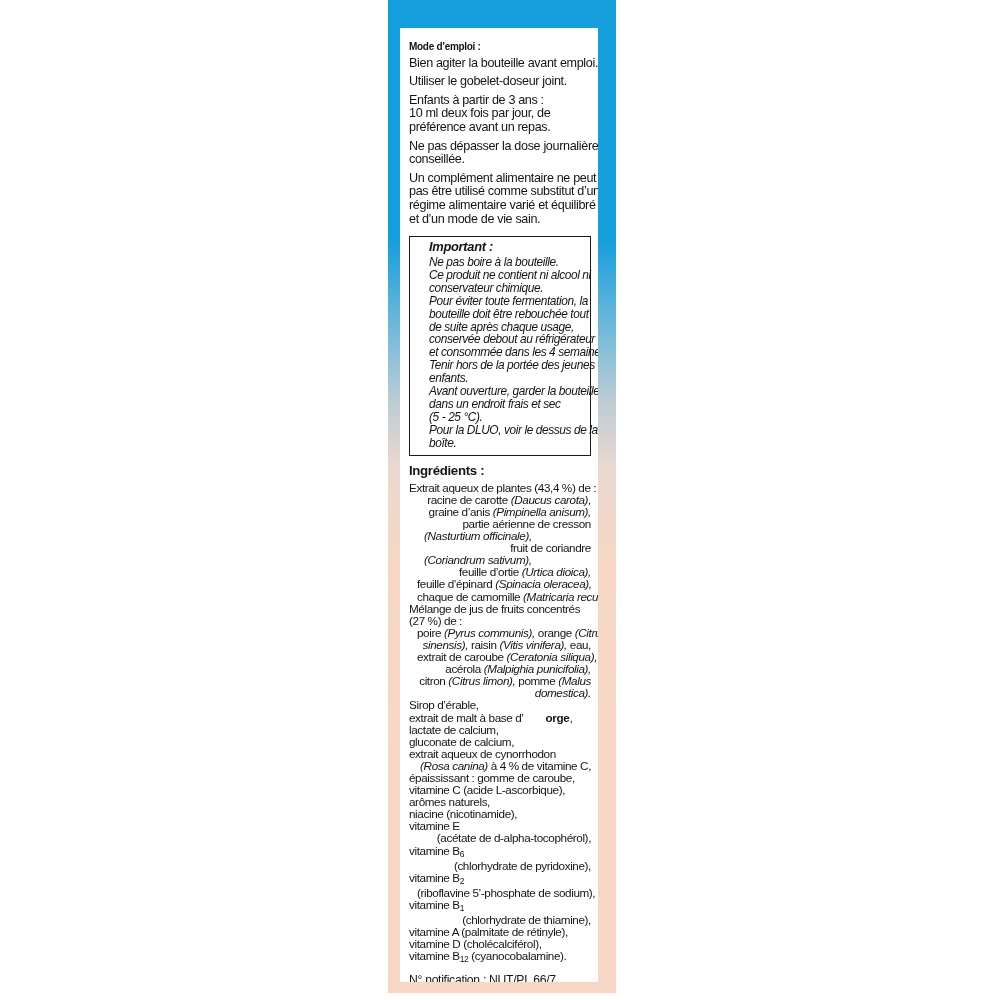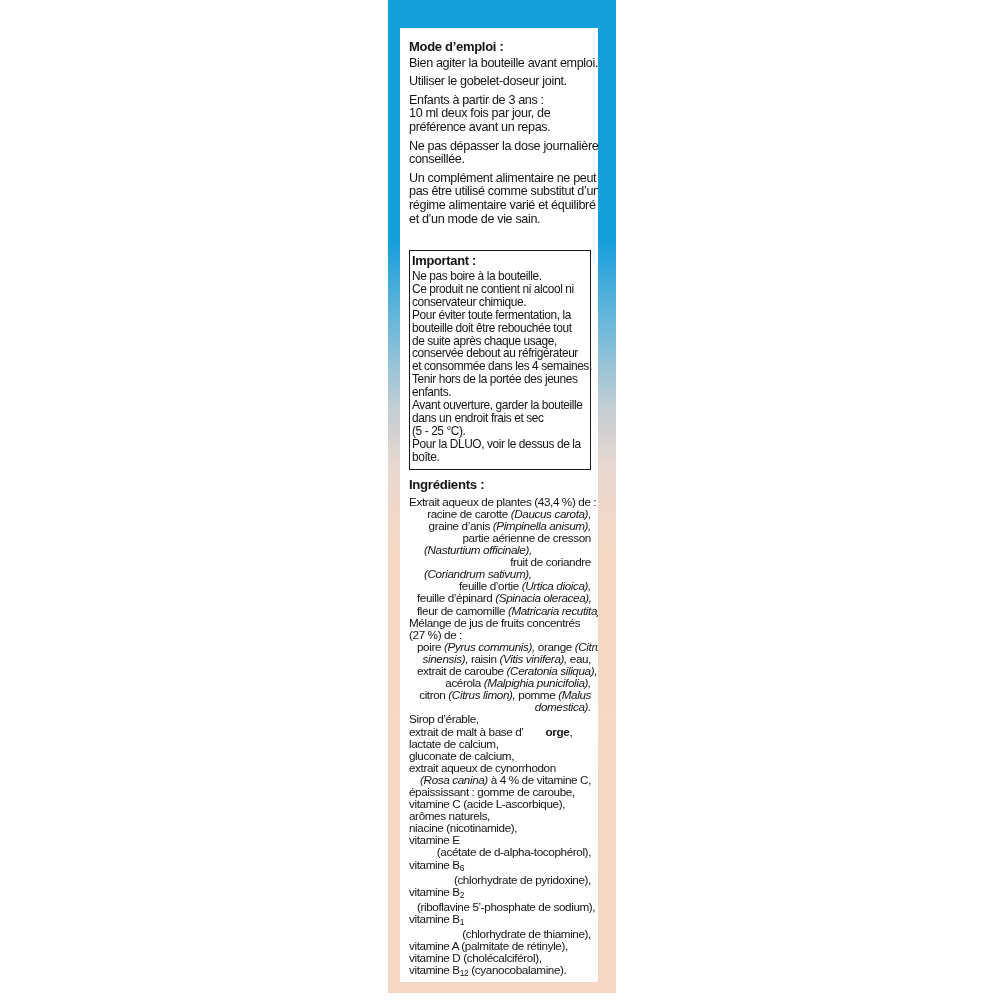--- a/index.html
+++ b/index.html
@@ -15,27 +15,27 @@
       #7abcd9 34%, #c2cdd4 41%,
       #e9d8cf 47%, #f5d7c4 56%,
       #f7d8c7 72%, #f6d7c5 100%);
   }
   .content{
     position:absolute;left:12px;top:28px;width:198px;height:954px;
     background:#ffffff;box-sizing:border-box;
     padding:12px 7px 0 9px;overflow:hidden;
   }
   .sec-usage{font-size:12.6px;line-height:13.6px;letter-spacing:-0.35px;}
-  .h-main{font-weight:bold;font-size:13px;margin:0 0 3px 0;letter-spacing:-0.3px;}
+  .h-main{font-weight:bold;font-size:10px;margin:0 0 3px 0;letter-spacing:-0.3px;}
   .para{margin:0 0 5px 0;}
   .para:last-child{margin-bottom:0;}
   .line{white-space:nowrap;}
   .imp-box{
-    border:1.5px solid #1c1c1c;margin:24px 0 9px 0;padding:4px 5px 5px 2px;
-    font-size:11.9px;line-height:12.9px;letter-spacing:-0.4px;
+    border:1.5px solid #1c1c1c;margin:10px 0 9px 0;padding:4px 5px 5px 19px;
+    font-size:11.9px;line-height:12.9px;letter-spacing:-0.4px;font-style:italic;
   }
   .h-imp{font-weight:bold;font-size:12.9px;margin:0 0 2px 0;letter-spacing:-0.3px;}
   .sec-ingr{font-size:11.7px;line-height:12.1px;letter-spacing:-0.38px;}
   .h-ingr{font-weight:bold;font-size:13.2px;margin:2px 0 5px 0;letter-spacing:-0.3px;}
   .ind1{padding-left:8px;text-align:right;}
   .ind2{padding-left:15px;}
   .it{font-style:italic;}
   .bo{font-weight:bold;margin-left:22px;}
   .un{}
   .sb{font-size:8.5px;vertical-align:-2px;}
@@ -100,21 +100,21 @@
       <div id="ingredients-lines">
           <div class="line"><span>Extrait aqueux de plantes (43,4 %) de :</span></div>
           <div class="line ind1"><span>racine de carotte </span><span class="it">(Daucus carota),</span></div>
           <div class="line ind1"><span>graine d’anis </span><span class="it">(Pimpinella anisum),</span></div>
           <div class="line ind1"><span>partie aérienne de cresson</span></div>
           <div class="line ind2"><span class="it">(Nasturtium officinale),</span></div>
           <div class="line ind1"><span>fruit de coriandre</span></div>
           <div class="line ind2"><span class="it">(Coriandrum sativum),</span></div>
           <div class="line ind1"><span>feuille d’ortie </span><span class="it">(Urtica dioica),</span></div>
           <div class="line ind1"><span>feuille d’épinard </span><span class="it">(Spinacia oleracea),</span></div>
-          <div class="line ind1"><span>fleur de camomille </span><span class="it">(Matricaria recutita).</span></div>
+          <div class="line ind1"><span>chaque de camomille </span><span class="it">(Matricaria recutita).</span></div>
           <div class="line"><span>Mélange de jus de fruits concentrés</span></div>
           <div class="line"><span>(27 %) de :</span></div>
           <div class="line ind1"><span>poire </span><span class="it">(Pyrus communis),</span><span> orange </span><span class="it">(Citrus</span></div>
           <div class="line ind1"><span class="it">sinensis),</span><span> raisin </span><span class="it">(Vitis vinifera),</span><span> eau,</span></div>
           <div class="line ind1"><span>extrait de caroube </span><span class="it">(Ceratonia siliqua),</span></div>
           <div class="line ind1"><span>acérola </span><span class="it">(Malpighia punicifolia),</span></div>
           <div class="line ind1"><span>citron </span><span class="it">(Citrus limon),</span><span> pomme </span><span class="it">(Malus</span></div>
           <div class="line ind1"><span class="it">domestica).</span></div>
           <div class="line"><span>Sirop d’érable,</span></div>
           <div class="line"><span>extrait de malt à base d’</span><span class="bo">orge</span><span>,</span></div>

